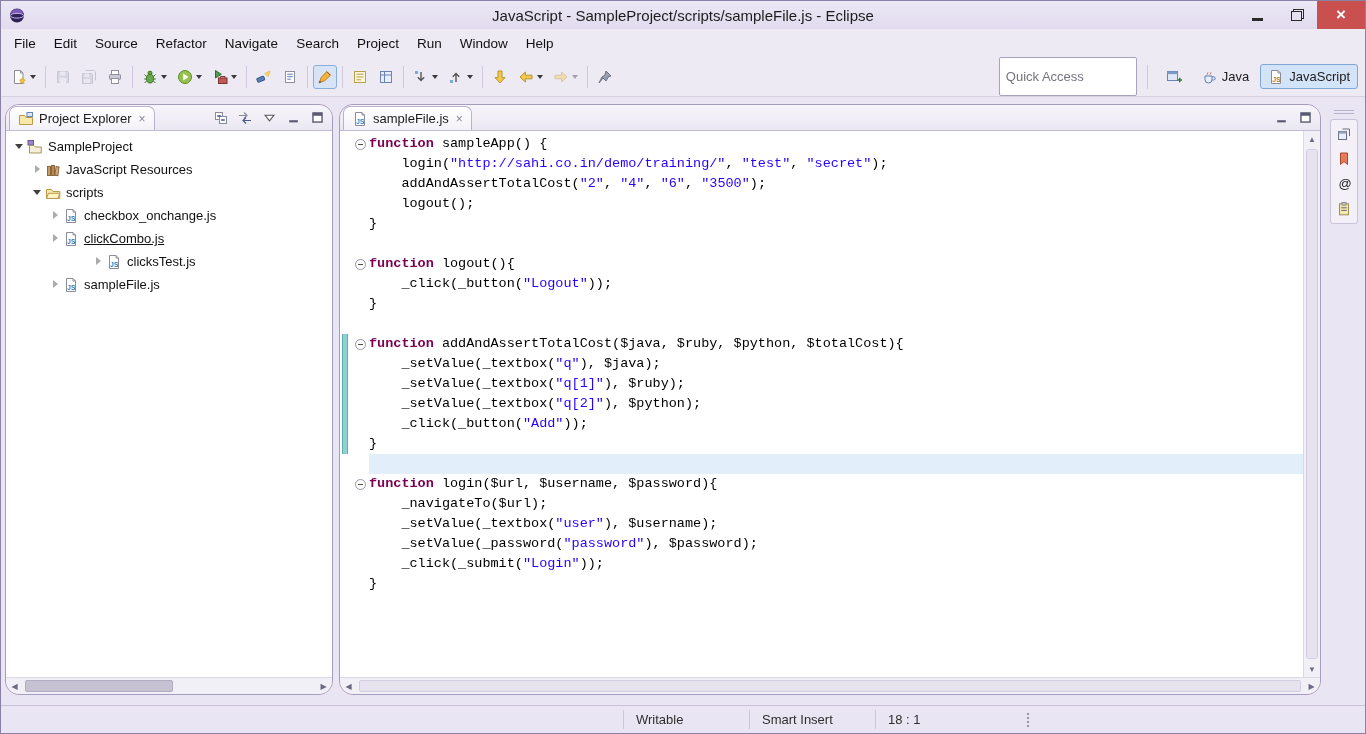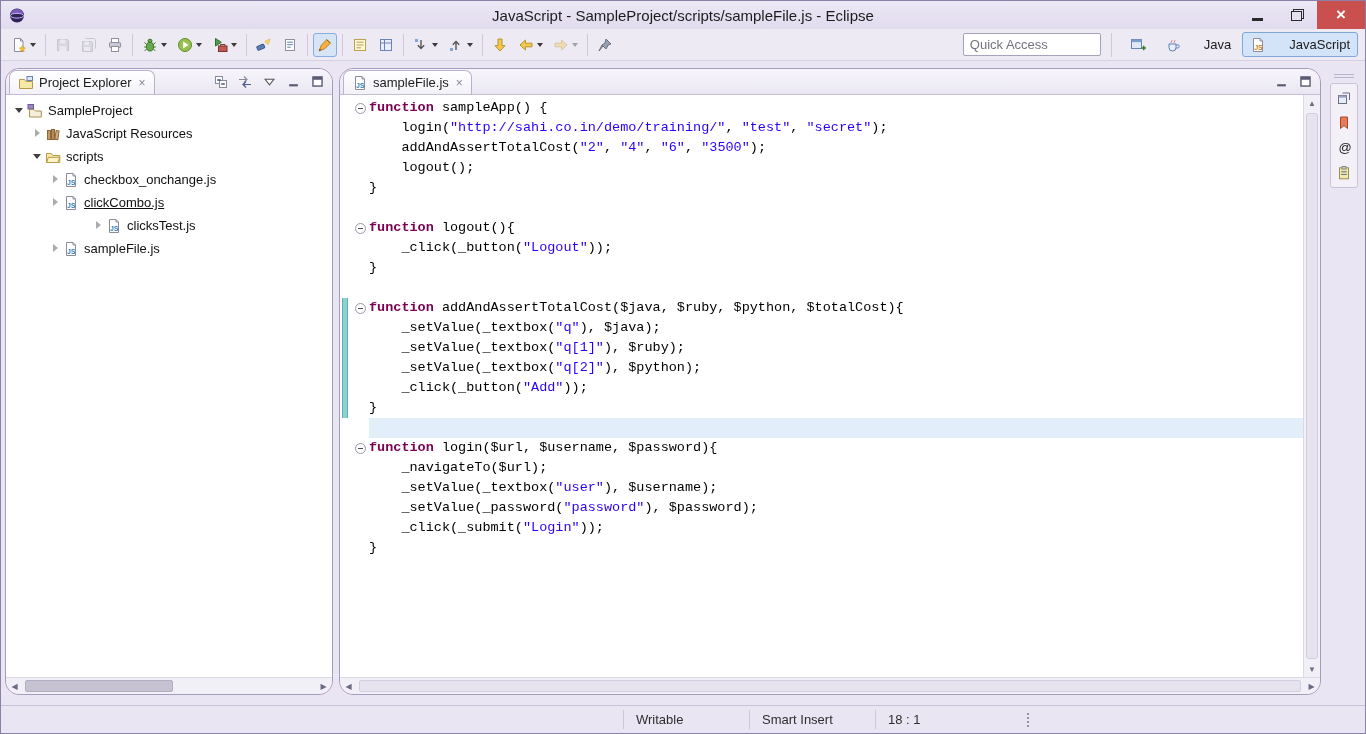--- a/index.html
+++ b/index.html
@@ -28,24 +28,24 @@
   .tb-groups{display:flex;align-items:center}
   .tb-btn{display:flex;align-items:center;height:24px;padding:2px 3px;border:1px solid transparent;border-radius:3px;margin:0 1px}
   .tb-btn.pressed{background:#d6e4f5;border-color:#86aede}
   .tb-btn.disabled{opacity:.4}
   .tb-sep{width:1px;height:22px;background:#cfc8de;margin:0 4px}
   .tb-sep.tall{height:24px}
   .drop{width:0;height:0;border-left:3px solid transparent;border-right:3px solid transparent;border-top:4px solid #3a3a3a;margin-left:3px}
   .svgicon{display:inline-flex;width:16px;height:16px;align-items:center;justify-content:center}
   .svgicon svg{display:block}
   .tb-right{margin-left:auto;display:flex;align-items:center;gap:6px;padding-right:2px}
-  .qa-input{width:138px;height:23px;border:1px solid #a9a2bc;border-radius:2px;font:13px "Liberation Sans",sans-serif;padding:0 6px;color:#444;background:#fff}
+  .qa-input{width:138px;height:39px;border:1px solid #a9a2bc;border-radius:2px;font:13px "Liberation Sans",sans-serif;padding:0 6px;color:#444;background:#fff}
   .qa-input::placeholder{color:#767280}
   .persp-bar{display:flex;align-items:center;gap:3px}
-  .persp-btn{display:flex;align-items:center;gap:23px;height:25px;padding:2px 7px;border:1px solid transparent;border-radius:3px;font-size:13px;color:#1b1b1b}
+  .persp-btn{display:flex;align-items:center;gap:5px;height:25px;padding:2px 7px;border:1px solid transparent;border-radius:3px;font-size:13px;color:#1b1b1b}
   .persp-btn.active{background:var(--active-perspective-bg,#d4e4f8);border-color:#7fa8d9}
 
   
   .main{flex:1;display:flex;gap:6px;padding:7px 4px 10px 4px;min-height:0;background:#e9e5f2}
   .panel{display:flex;flex-direction:column;background:#f9a8d4;border:1px solid #a59dbd;border-radius:14px;overflow:hidden}
   .left-panel{flex:0 0 328px}
   .editor-panel{flex:1;min-width:0}
   .right-strip{flex:0 0 34px;display:flex;flex-direction:column;align-items:center;padding-top:6px}
   .tray-handle{width:20px;height:4px;border-top:1px solid #b9b2cc;border-bottom:1px solid #b9b2cc}
   .tray{display:flex;flex-direction:column;gap:5px;background:#f3f0f8;border:1px solid #c9c2d8;border-radius:3px;padding:4px 3px;margin-top:5px}
@@ -116,20 +116,32 @@
       <span class="win-btn">
           <span class="glyph-min"></span>
         </span>
       <span class="win-btn">
           <span class="glyph-restore"></span>
         </span>
       <span class="win-btn close">×</span>
     </div>
   </div>
 
+  <div class="menubar" id="menubar">
+      <span class="menu-item">File</span>
+      <span class="menu-item">Edit</span>
+      <span class="menu-item">Source</span>
+      <span class="menu-item">Refactor</span>
+      <span class="menu-item">Navigate</span>
+      <span class="menu-item">Search</span>
+      <span class="menu-item">Project</span>
+      <span class="menu-item">Run</span>
+      <span class="menu-item">Window</span>
+      <span class="menu-item">Help</span>
+    </div>
 
   <div class="toolbar">
     <div class="tb-groups" id="tb-groups">
         <span class="tb-btn">
           <span class="svgicon">
             <svg width="16" height="16" viewBox="0 0 16 16">
               <path d="M3.5 1.5h6l2.5 2.5v10.5H3.5z" fill="#fff" stroke="#8b8b9a"></path>
               <path d="M9.5 1.5V4H12" fill="none" stroke="#8b8b9a"></path>
               <path d="M11.3 8.6l.9 2 2.1.3-1.5 1.5.3 2.1-1.8-1-1.8 1 .3-2.1-1.5-1.5 2.1-.3z" fill="#f3c53a" stroke="#c79a20" stroke-width="0.6"></path>
             </svg>

